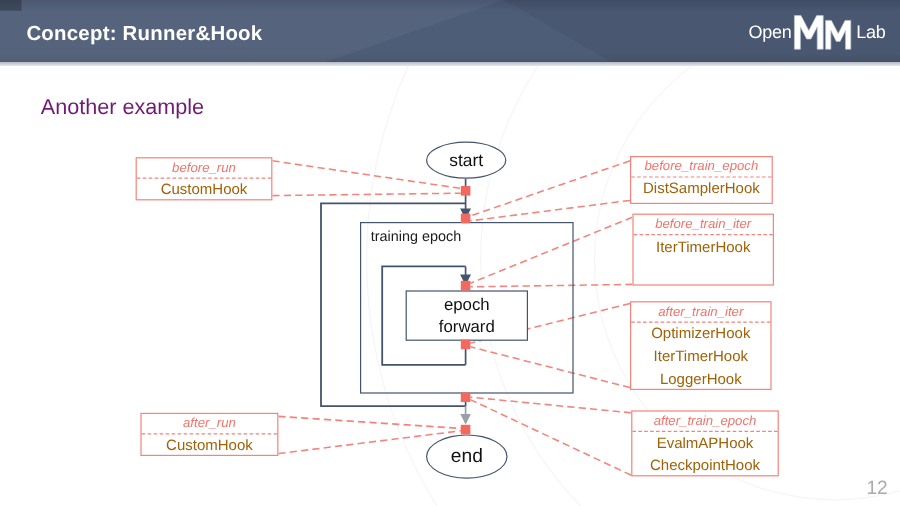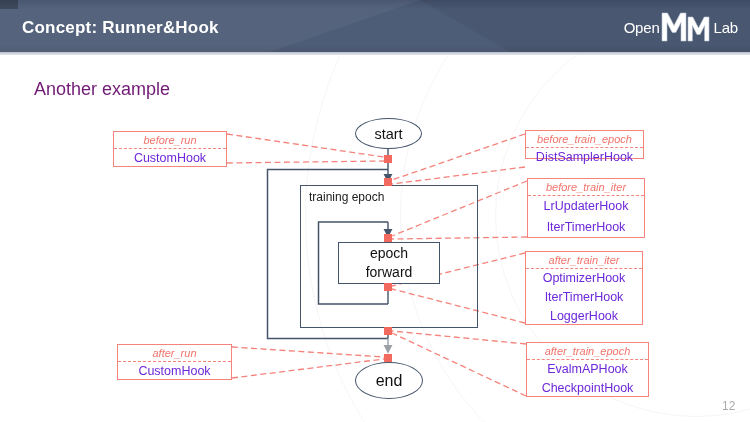--- a/index.html
+++ b/index.html
@@ -30,21 +30,21 @@
 
   
   .bg-circle{position:absolute;border:1px solid rgba(110,120,145,0.07);
              border-radius:50%;z-index:0;}
   .bgc1{left:495px;top:15px;width:400px;height:400px;}
   .bgc2{left:400px;top:-80px;width:590px;height:590px;}
   .bgc3{left:305px;top:-175px;width:780px;height:780px;}
 
   
   .subtitle{position:absolute;left:34px;top:79px;font-size:18px;color:#701a75;z-index:2;}
-  .pagenum{position:absolute;left:722px;top:399px;font-size:12px;color:#ababab;z-index:2;}
+  .pagenum{position:absolute;left:722px;top:399px;font-size:16px;color:#ababab;z-index:2;}
 
   
   .connectors{position:absolute;left:0;top:0;z-index:1;}
 
   
   .shape{position:absolute;box-sizing:border-box;z-index:2;color:#111;}
   .ellipse{border:1.5px solid #44546A;border-radius:50%;background:#fff;
            display:flex;align-items:center;justify-content:center;}
   .start{left:355px;top:118px;width:67px;height:31px;font-size:14.5px;}
   .end{left:355px;top:362px;width:68px;height:37px;font-size:16px;}
@@ -53,23 +53,23 @@
   .training-label{padding:4px 0 0 8px;font-size:12px;color:#1c1c1c;}
   .model{left:338px;top:242px;width:102px;height:42px;border:1.5px solid #44546A;
          background:#fff;display:flex;align-items:center;justify-content:center;
          font-size:14px;line-height:1.35;text-align:center;white-space:pre-line;}
 
   
   .hookbox{position:absolute;box-sizing:border-box;border:1px solid #F4837B;
            background:#fff;text-align:center;z-index:2;overflow:visible;}
   .stage{font-style:italic;color:#F2746C;font-size:11px;line-height:13px;
          padding:2px 0 1px;border-bottom:1px dashed #F4837B;}
-  .hname{font-size:12.5px;color:#6d28d9;line-height:19px;}
+  .hname{font-size:12.5px;color:#a16207;line-height:19px;}
   .hb1{left:113px;top:131px;width:114px;height:36px;}
-  .hb2{left:525px;top:130px;width:119px;height:29px;}
+  .hb2{left:525px;top:130px;width:119px;height:40px;}
   .hb2 .hname{line-height:16px;padding:1px 7px 0;overflow-wrap:break-word;}
   .hb3{left:527px;top:178px;width:118px;height:60px;}
   .hb3 .hname{line-height:21px;}
   .hb4{left:525px;top:251px;width:118px;height:74px;}
   .hb5{left:526px;top:342px;width:123px;height:55px;}
   .hb6{left:117px;top:344px;width:115px;height:36px;}
 
   
   .sq{position:absolute;width:8px;height:8px;background:#F2695F;z-index:3;}
   .sq1{left:384px;top:155px;} .sq2{left:384px;top:178px;}
@@ -151,21 +151,20 @@
     <div class="hname">CustomHook</div>
   </div>
 
   <div class="hookbox hb2">
     <div class="stage">before_train_epoch</div>
     <div class="hname">DistSamplerHook</div>
   </div>
 
   <div class="hookbox hb3">
     <div class="stage">before_train_iter</div>
-    <div class="hname">LrUpdaterHook</div>
     <div class="hname">IterTimerHook</div>
   </div>
 
   <div class="hookbox hb4">
     <div class="stage">after_train_iter</div>
     <div class="hname">OptimizerHook</div>
     <div class="hname">IterTimerHook</div>
     <div class="hname">LoggerHook</div>
   </div>
 

